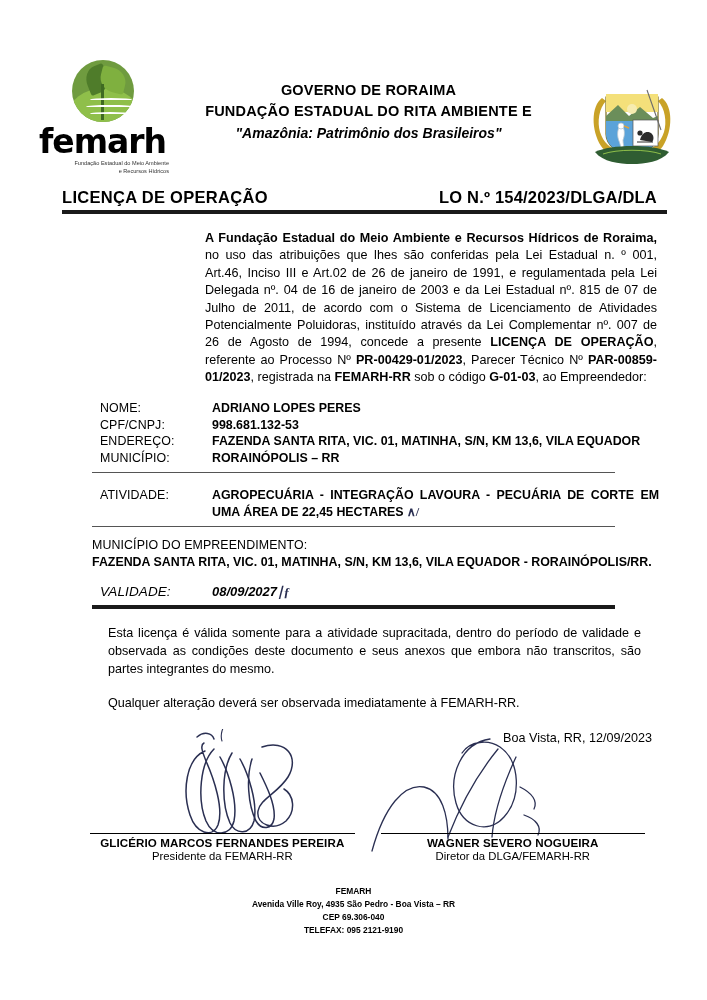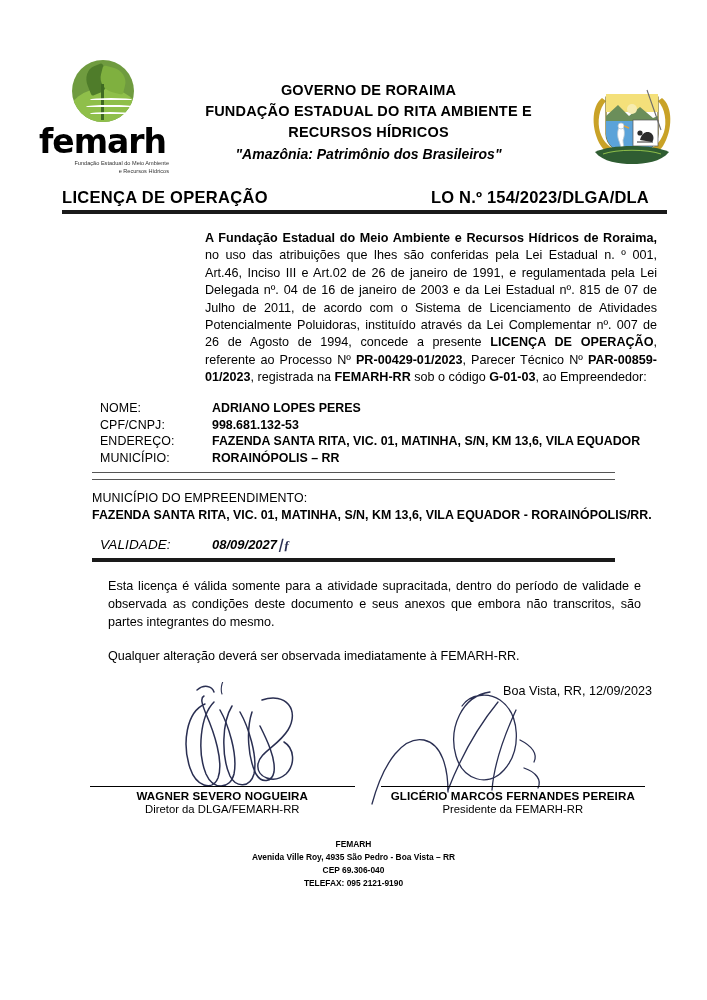--- a/index.html
+++ b/index.html
@@ -129,21 +129,21 @@
   }
   .lic-title {
     font-size: 16.5px;
     font-weight: bold;
     letter-spacing: 0.3px;
   }
   .lic-number {
     font-size: 16.5px;
     font-weight: bold;
     letter-spacing: 0.2px;
-    margin-right: 16px;
+    margin-right: 8px;
   }
   .rule-double {
     margin: 3px 40px 0 62px;
     border-top: 3px solid #1a1a1a;
     border-bottom: 1.5px solid #1a1a1a;
     height: 3px;
   }
   .rule-double-2 {
     margin: 5px 92px 0 92px;
     border-top: 3px solid #1a1a1a;
@@ -286,21 +286,20 @@
       <div class="logo-word">femarh</div>
       <div class="logo-sub">
         <div>Fundação Estadual do Meio Ambiente</div>
         <div>e Recursos Hídricos</div>
       </div>
     </div>
 
     <div class="header-titles">
       <div class="htitle">GOVERNO DE RORAIMA</div>
       <div class="htitle">FUNDAÇÃO ESTADUAL DO RITA AMBIENTE E</div>
-      <div class="htitle">RECURSOS HÍDRICOS</div>
       <div class="hmotto">"Amazônia: Patrimônio dos Brasileiros"</div>
     </div>
 
     <div class="brasao">
       <svg viewBox="0 0 94 108" width="94" height="108" xmlns="http://www.w3.org/2000/svg">
 
         <path d="M17 34 C6 42 6 66 16 82 C20 88 28 92 34 93 L33 87 C26 85 18 78 15 68 C12 58 14 44 21 37 Z" fill="#c9a227"></path>
         <path d="M77 34 C88 42 88 66 78 82 C74 88 66 92 60 93 L61 87 C68 85 76 78 79 68 C82 58 80 44 73 37 Z" fill="#c9a227"></path>
 
         <path d="M21 33 L73 33 L73 70 C73 82 60 90 47 93 C34 90 21 82 21 70 Z" fill="#ffffff" stroke="#7a6a1a" stroke-width="1.2"></path>
@@ -353,20 +352,28 @@
       <div class="dlabel">ENDEREÇO:</div>
       <div class="dvalue">FAZENDA SANTA RITA, VIC. 01, MATINHA, S/N, KM 13,6, VILA EQUADOR</div>
     </div>
     <div class="drow">
       <div class="dlabel">MUNICÍPIO:</div>
       <div class="dvalue nojust">RORAINÓPOLIS – RR</div>
     </div>
   </div>
   <div class="rule-thin"></div>
 
+  <div class="atividade">
+    <div class="drow">
+      <div class="dlabel">ATIVIDADE:</div>
+      <div class="dvalue">
+        <span>AGROPECUÁRIA - INTEGRAÇÃO LAVOURA - PECUÁRIA DE CORTE EM UMA ÁREA DE 22,45  HECTARES</span><span class="handmark">&nbsp;∧/</span>
+      </div>
+    </div>
+  </div>
   <div class="rule-thin"></div>
 
   <div class="empre">
     <div class="ehead">MUNICÍPIO DO EMPREENDIMENTO:</div>
     <div class="ebody">FAZENDA SANTA RITA, VIC. 01, MATINHA, S/N, KM 13,6, VILA EQUADOR - RORAINÓPOLIS/RR.</div>
   </div>
 
   <div class="validade">
     <div class="dlabel">VALIDADE:</div>
     <div class="dvalue">
@@ -405,27 +412,27 @@
       <g fill="none" stroke="#2a2f52" stroke-width="1.1" stroke-linecap="round">
 
         <path d="M228 -8 C222 -2 220 6 222 12"></path>
       </g>
     </svg>
 
     <div style="position:absolute; left:0; right:0; top:104px;">
       <div class="sig-names">
         <div class="sig-box">
           <div class="sig-line"></div>
-          <div class="sig-name">WAGNER SEVERO NOGUEIRA</div>
-          <div class="sig-role">Diretor  da DLGA/FEMARH-RR</div>
+          <div class="sig-name">GLICÉRIO MARCOS FERNANDES PEREIRA</div>
+          <div class="sig-role">Presidente da FEMARH-RR</div>
         </div>
         <div class="sig-box">
           <div class="sig-line"></div>
-          <div class="sig-name">GLICÉRIO MARCOS FERNANDES PEREIRA</div>
-          <div class="sig-role">Presidente da FEMARH-RR</div>
+          <div class="sig-name">WAGNER SEVERO NOGUEIRA</div>
+          <div class="sig-role">Diretor  da DLGA/FEMARH-RR</div>
         </div>
       </div>
     </div>
   </div>
 
   <div class="footer">
     <div>FEMARH</div>
     <div>Avenida Ville Roy, 4935 São Pedro - Boa Vista – RR</div>
     <div>CEP 69.306-040</div>
     <div>TELEFAX: 095 2121-9190</div>

